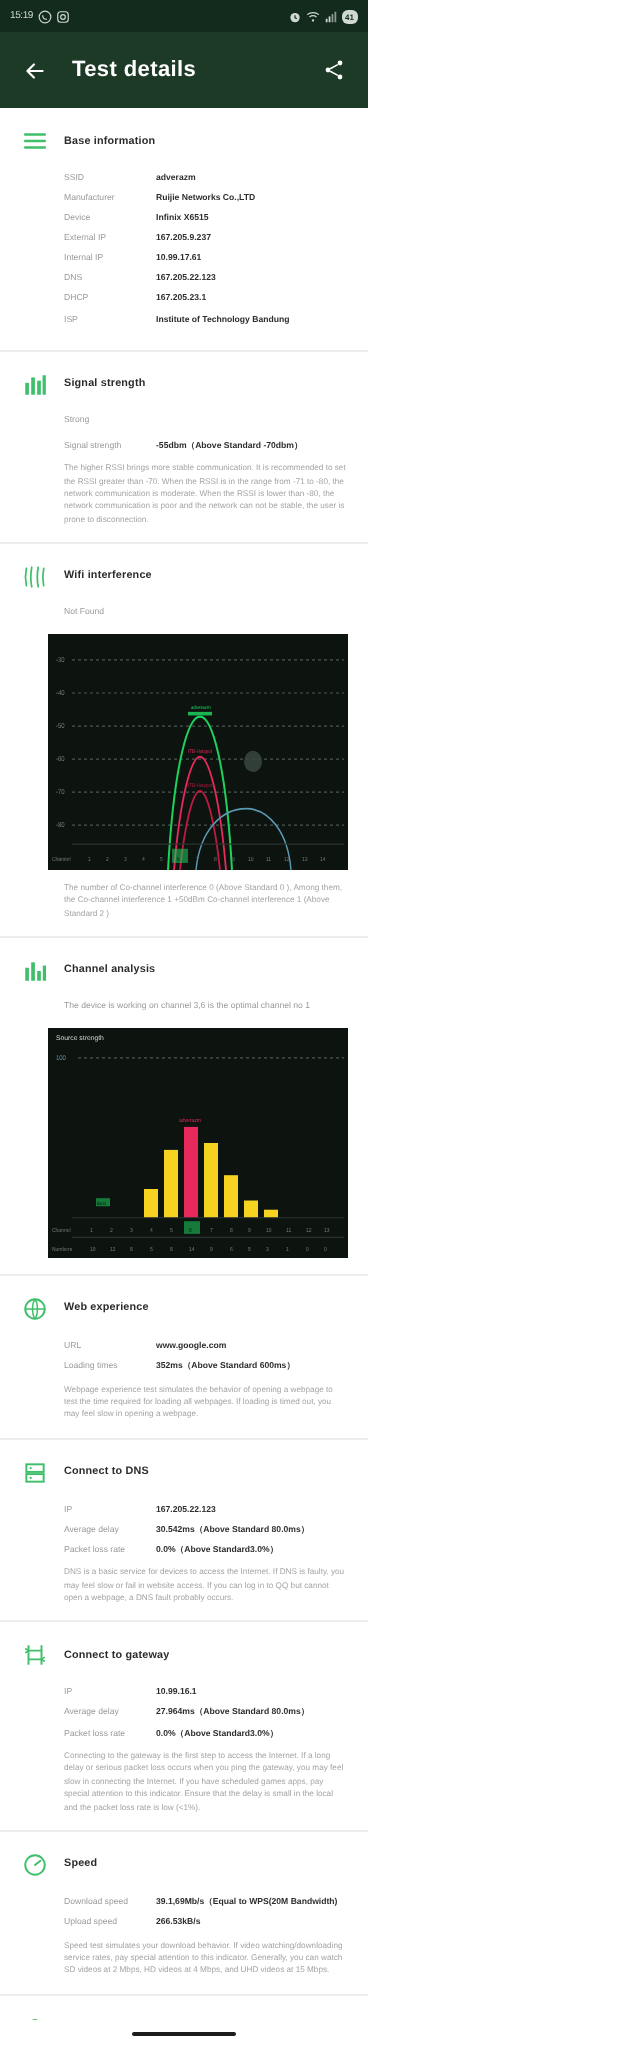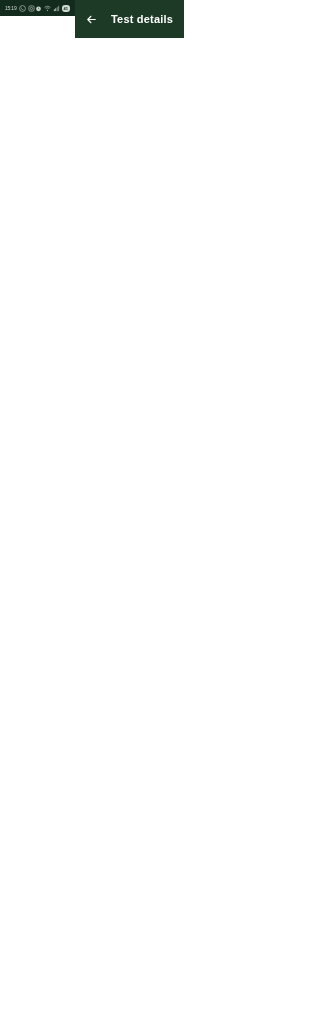--- a/index.html
+++ b/index.html
@@ -2,21 +2,21 @@
 <html><head>
 <meta charset="utf-8">
 <style>
   * { box-sizing: border-box; margin: 0; padding: 0; }
   html, body {
     width: 184px; height: 1024px;
     background: #ffffff;
     font-family: "Liberation Sans", sans-serif;
     overflow: hidden;
   }
-  .phone { width: 184px; height: 1024px; position: relative; background: #fff; display: flex; }
+  .phone { width: 184px; height: 1024px; position: relative; background: #fff; display: flex; flex-direction: column; }
 
   
   .statusbar {
     height: 16px; background: #132b1c; color: #dfe7e1;
     display: flex; align-items: center; justify-content: space-between;
     padding: 0 5px; flex: 0 0 auto;
   }
   .sb-left { display: flex; align-items: center; gap: 2px; }
   .sb-right { display: flex; align-items: center; gap: 2px; }
   .sb-time { font-size: 5px; letter-spacing: -0.2px; color: #cfd9d2; }

